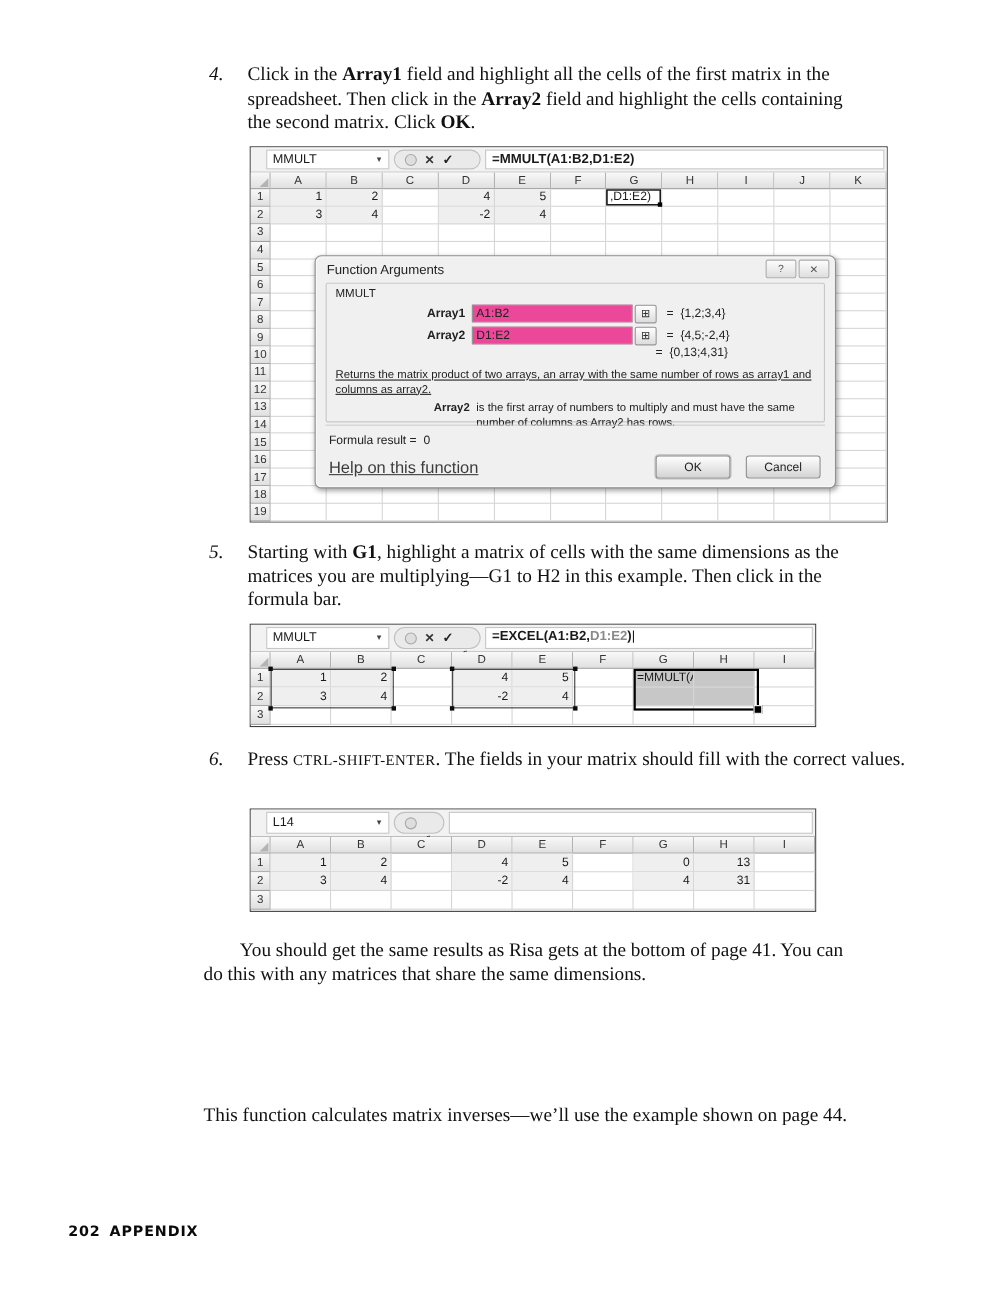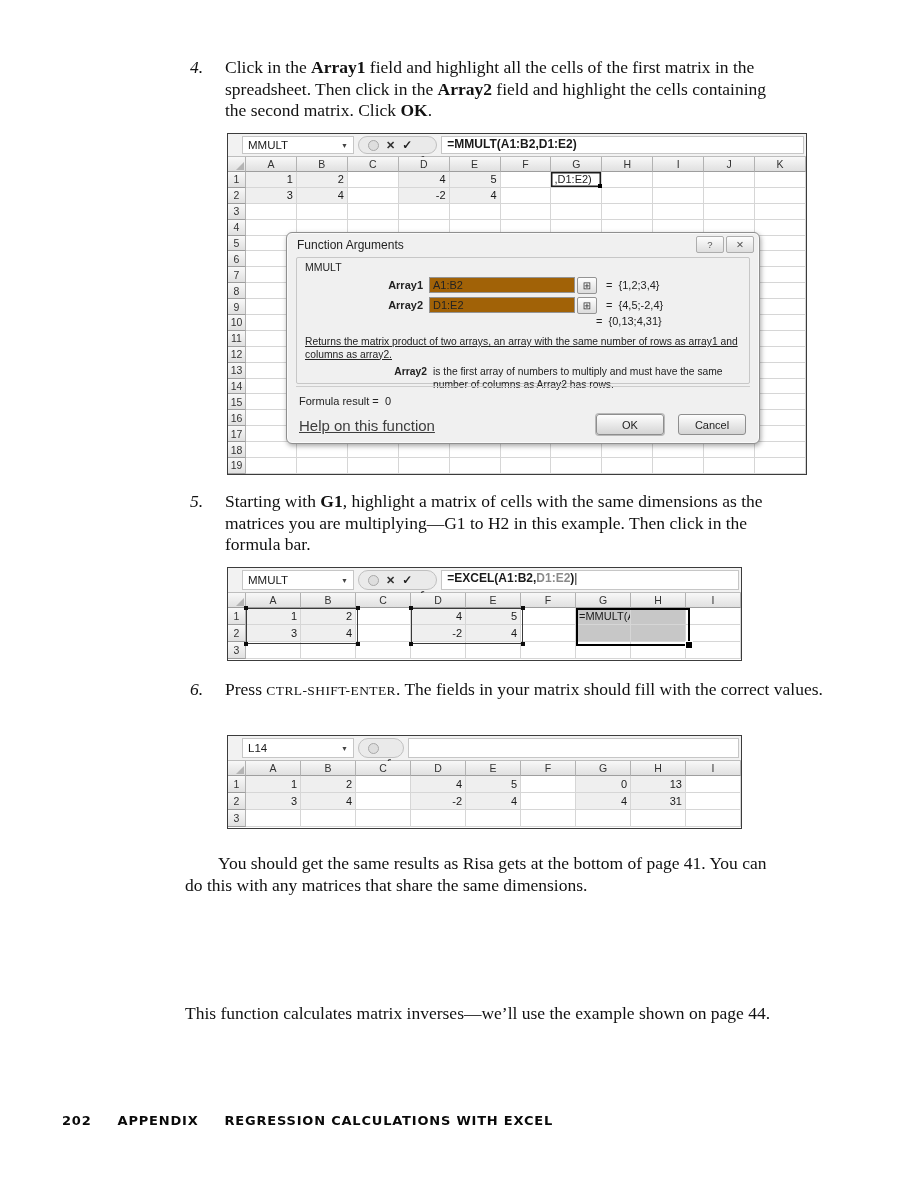--- a/index.html
+++ b/index.html
@@ -9,21 +9,21 @@
   
   .step{position:absolute;display:flex;}
   .step .num{font-style:italic;width:35px;flex:0 0 35px;font-size:17.5px;line-height:21.5px;}
   .step .txt{font-size:17.5px;line-height:21.5px;}
   .bd{font-weight:bold;}
   .kbd{font-size:13.5px;letter-spacing:.4px;}
   .para{position:absolute;font-size:17.5px;line-height:21.5px;}
   .indent{text-indent:33px;}
   .big-heading{position:absolute;font-family:"DejaVu Sans",sans-serif;font-weight:bold;
        font-size:25px;letter-spacing:1px;color:#0a0a0a;}
-  .footer{position:absolute;display:flex;align-items:baseline;gap:26px;
+  .footer{position:absolute;display:flex;align-items:baseline;gap:8px;
        font-family:"DejaVu Sans",sans-serif;font-weight:bold;font-size:13px;letter-spacing:.8px;color:#0a0a0a;}
 
   
   .shot{position:absolute;border:1px solid #3c3c3c;background:#fff;
         font-family:"Liberation Sans",sans-serif;color:#1a1a1a;}
   .fbar{display:flex;align-items:stretch;background:#f2f2f2;border-bottom:1px solid #bdbdbd;}
   .fbar.h22{height:22px;} .fbar.h24{height:24px;}
   .namebox{width:100px;margin:2px 0 2px 14px;background:#fff;border:1px solid #c6c6c6;
         display:flex;justify-content:space-between;align-items:center;padding:0 5px;font-size:11.5px;}
   .dd{font-size:7px;color:#444;}
@@ -69,21 +69,21 @@
   .dlg-title{display:flex;justify-content:space-between;align-items:center;padding:3px 5px 0 10px;font-size:12px;}
   .dlg-tbtns{display:flex;gap:2px;}
   .mini{width:26px;height:15px;border:1px solid #adadad;border-radius:2px;
        background:linear-gradient(#fdfdfd,#dedede);display:flex;align-items:center;justify-content:center;
        font-size:9.5px;color:#555;}
   .grp{position:absolute;left:9px;right:9px;top:24px;height:122px;border:1px solid #c7c7c7;
        border-radius:2px;padding:3px 8px 0 8px;}
   .grp-label{font-size:10.5px;margin-bottom:2px;}
   .arg-row{display:flex;align-items:center;height:20px;}
   .arg-label{width:118px;flex:0 0 118px;text-align:right;font-weight:bold;margin-right:6px;}
-  .arg-input{width:138px;flex:0 0 138px;height:14px;background:#a16207;border:1px solid #949494;
+  .arg-input{width:138px;flex:0 0 138px;height:14px;background:#ec4899;border:1px solid #949494;
        padding:0 3px;display:flex;align-items:center;font-size:11px;}
   .range-btn{width:18px;height:15px;margin-left:2px;border:1px solid #949494;border-radius:2px;
        background:linear-gradient(#fefefe,#dcdcdc);display:flex;align-items:center;justify-content:center;
        font-size:10px;color:#333;}
   .arg-eq{margin-left:9px;white-space:pre;}
   .final-eq{margin-left:291px;height:15px;white-space:pre;}
   .desc{margin-top:6px;font-size:10.3px;line-height:12.5px;text-decoration:underline;}
   .arg-help{display:flex;margin-top:5px;font-size:10.3px;line-height:12.5px;}
   .ah-label{flex:0 0 122px;text-align:right;font-weight:bold;margin-right:6px;}
   .ah-text{width:315px;}
@@ -558,16 +558,15 @@
   </div>
 
   <div class="para indent" style="left:185px;top:853px;width:592px;">You should get the same results as Risa gets at the bottom of page 41. You can do this with any matrices that share the same dimensions.</div>
 
 
   <div class="para" style="left:185px;top:1003px;width:600px;">This function calculates matrix inverses—we’ll use the example shown on page 44.</div>
 
   <div class="footer" style="left:62px;top:1113px;">
     <span>202</span>
     <span>APPENDIX</span>
-    <span>REGRESSION CALCULATIONS WITH EXCEL</span>
   </div>
 
 </div>
 
 </body></html>

